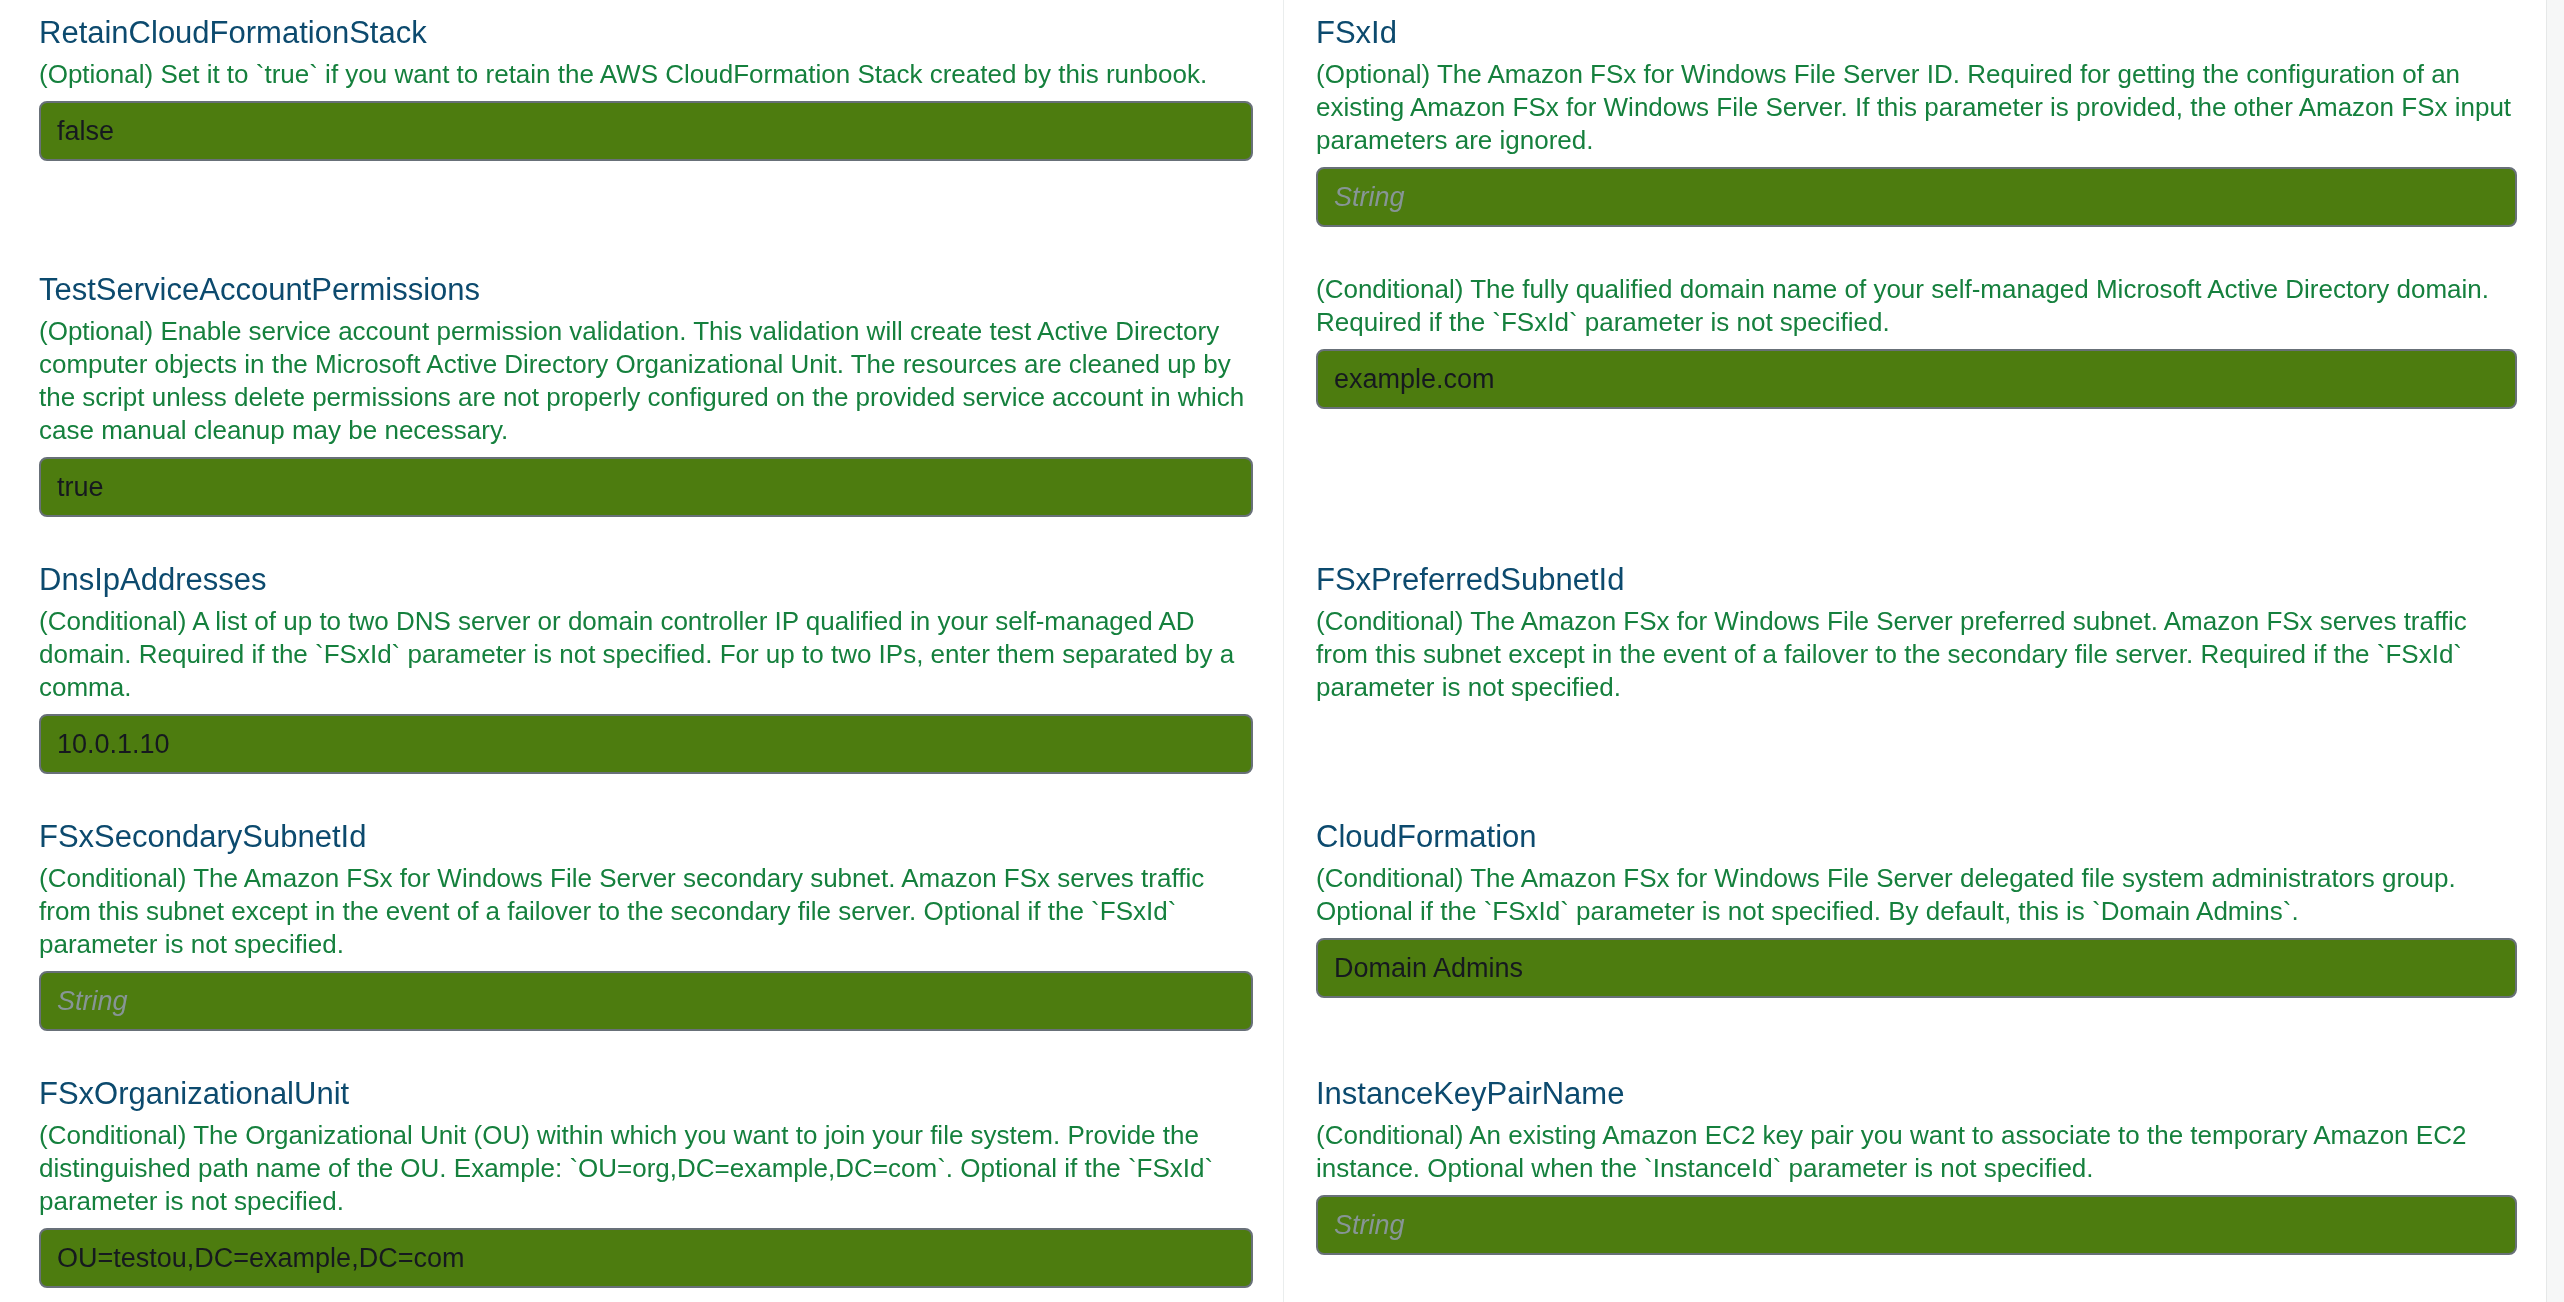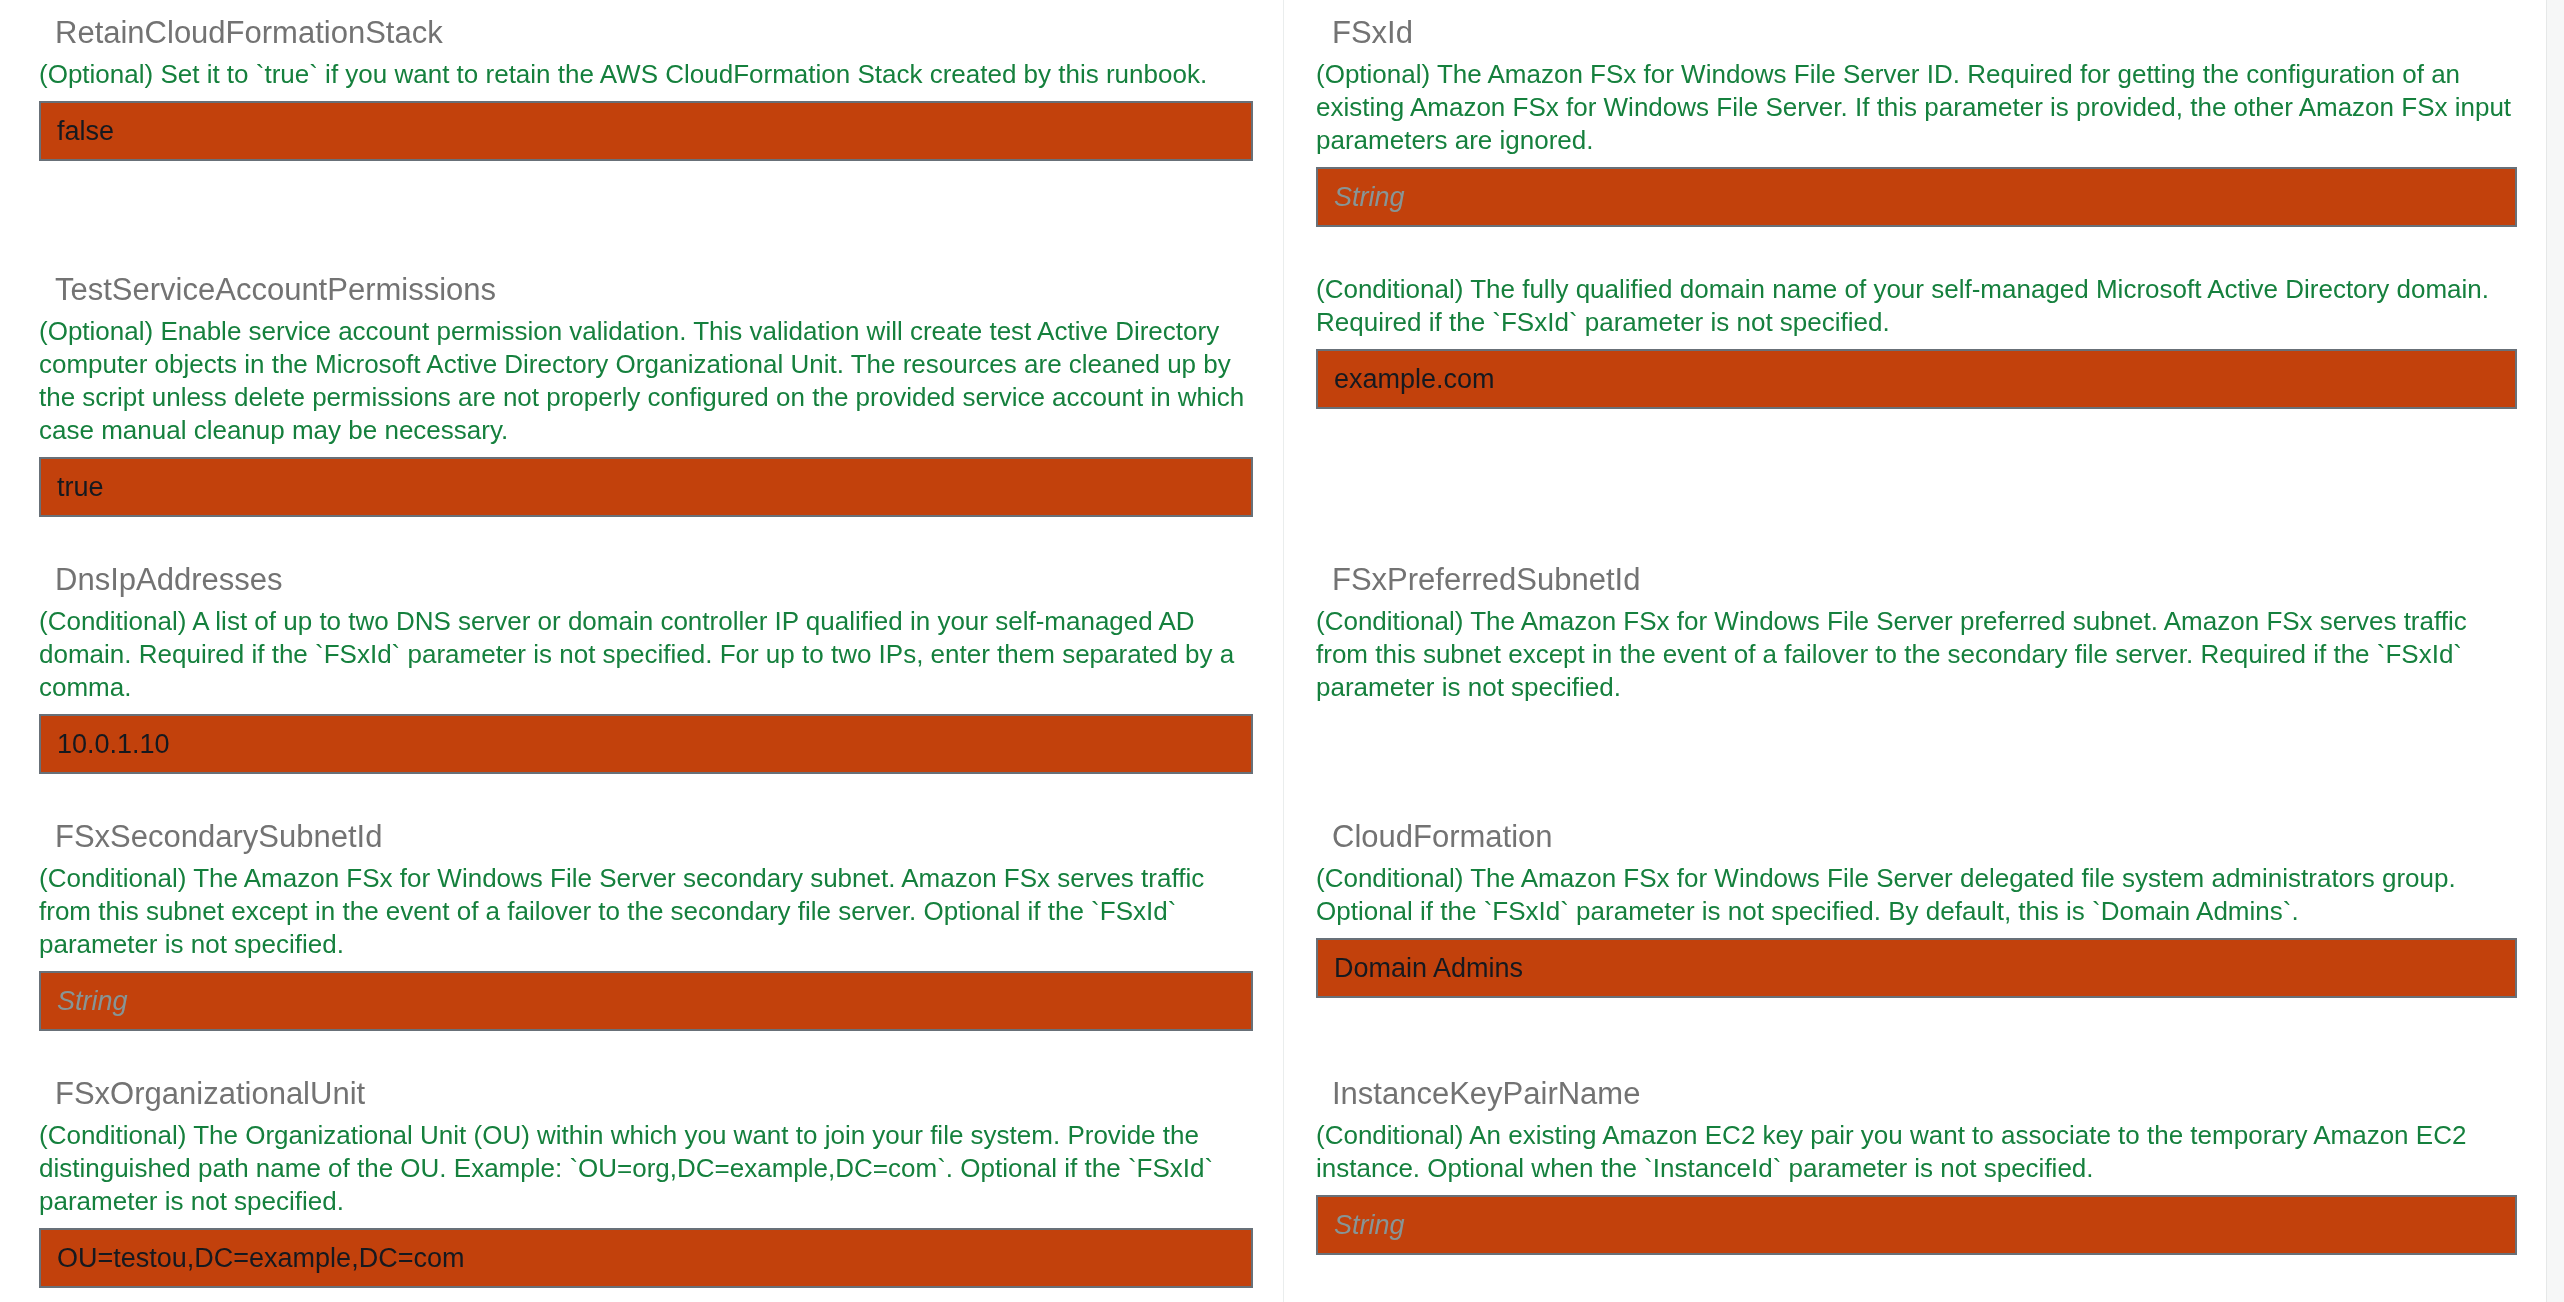--- a/index.html
+++ b/index.html
@@ -24,38 +24,38 @@
     padding-top: 16px;
     box-sizing: border-box;
   }
   .field { box-sizing: border-box; }
   .field.left  { padding-left: 39px; padding-right: 30px; }
   .field.right { padding-left: 33px; padding-right: 29px; }
   .field-name {
     font-size: 31px;
     line-height: 34px;
     font-weight: 400;
-    color: #737373;
-    margin: 0 0 8px 16px;
+    color: #0c4a6e;
+    margin: 0 0 8px 0;
   }
   .field-desc {
     font-size: 26px;
     line-height: 33px;
     font-weight: 400;
     color: #15803d;
     margin: 0 0 10px 0;
   }
   .field-input {
     display: block;
     width: 100%;
     height: 60px;
     box-sizing: border-box;
     border: 2px solid #687078;
-    border-radius: 0;
-    background: #c2410c;
+    border-radius: 8px;
+    background: #4d7c0f;
     padding: 0 16px;
     font-size: 27px;
     color: #16191f;
     font-family: inherit;
     outline: none;
   }
   .field-input::placeholder {
     color: #879596;
     font-style: italic;
     opacity: 1;

